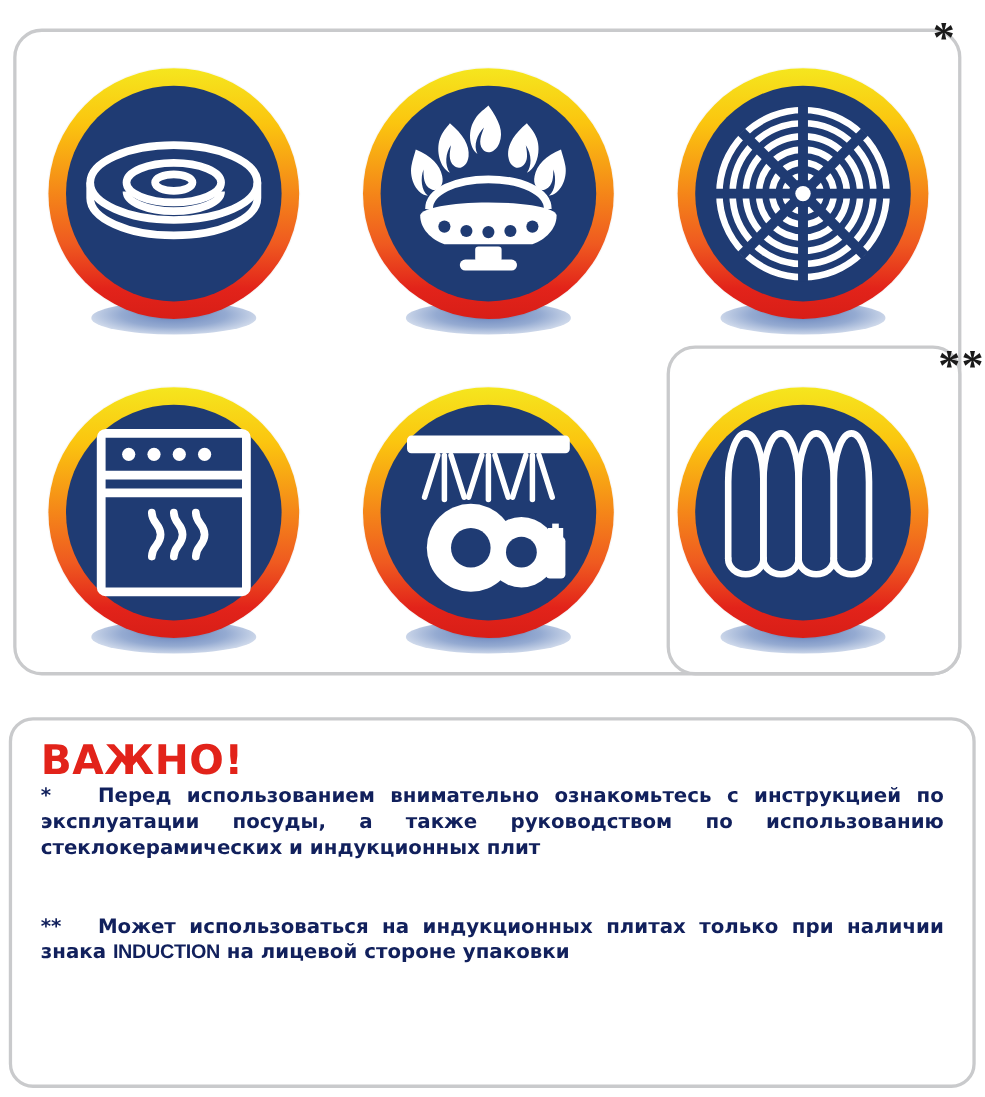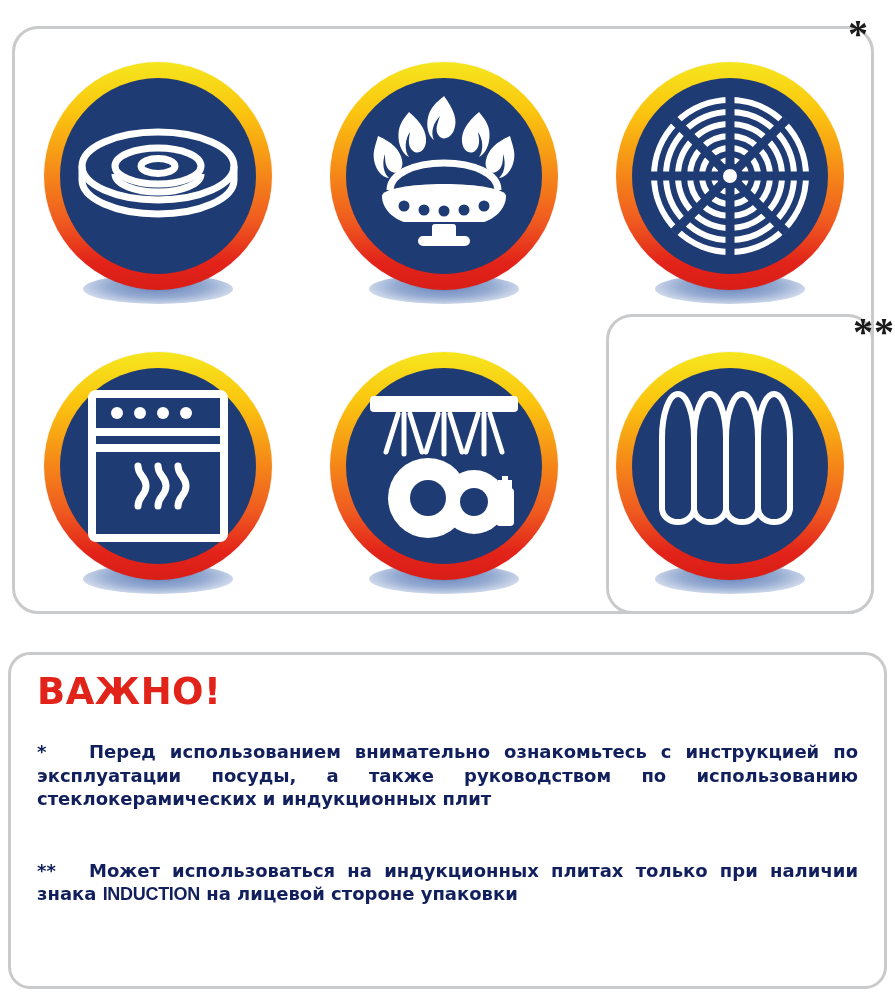--- a/index.html
+++ b/index.html
@@ -135,21 +135,21 @@
     background: #ffffff;
     box-sizing: border-box;
     padding: 18px 26px 10px 26px;
   }
   .note-title {
     color: #e2231a;
     font-family: "DejaVu Sans", sans-serif;
     font-weight: bold;
     font-size: 37px;
     letter-spacing: 0.5px;
-    margin: 0 0 30px 0;
+    margin: 0 0 2px 0;
     line-height: 1;
   }
   .note-para {
     color: #11205c;
     font-family: "DejaVu Sans", sans-serif;
     font-weight: bold;
     font-size: 18px;
     line-height: 1.31;
     text-align: justify;
     margin: 0 0 20px 0;

